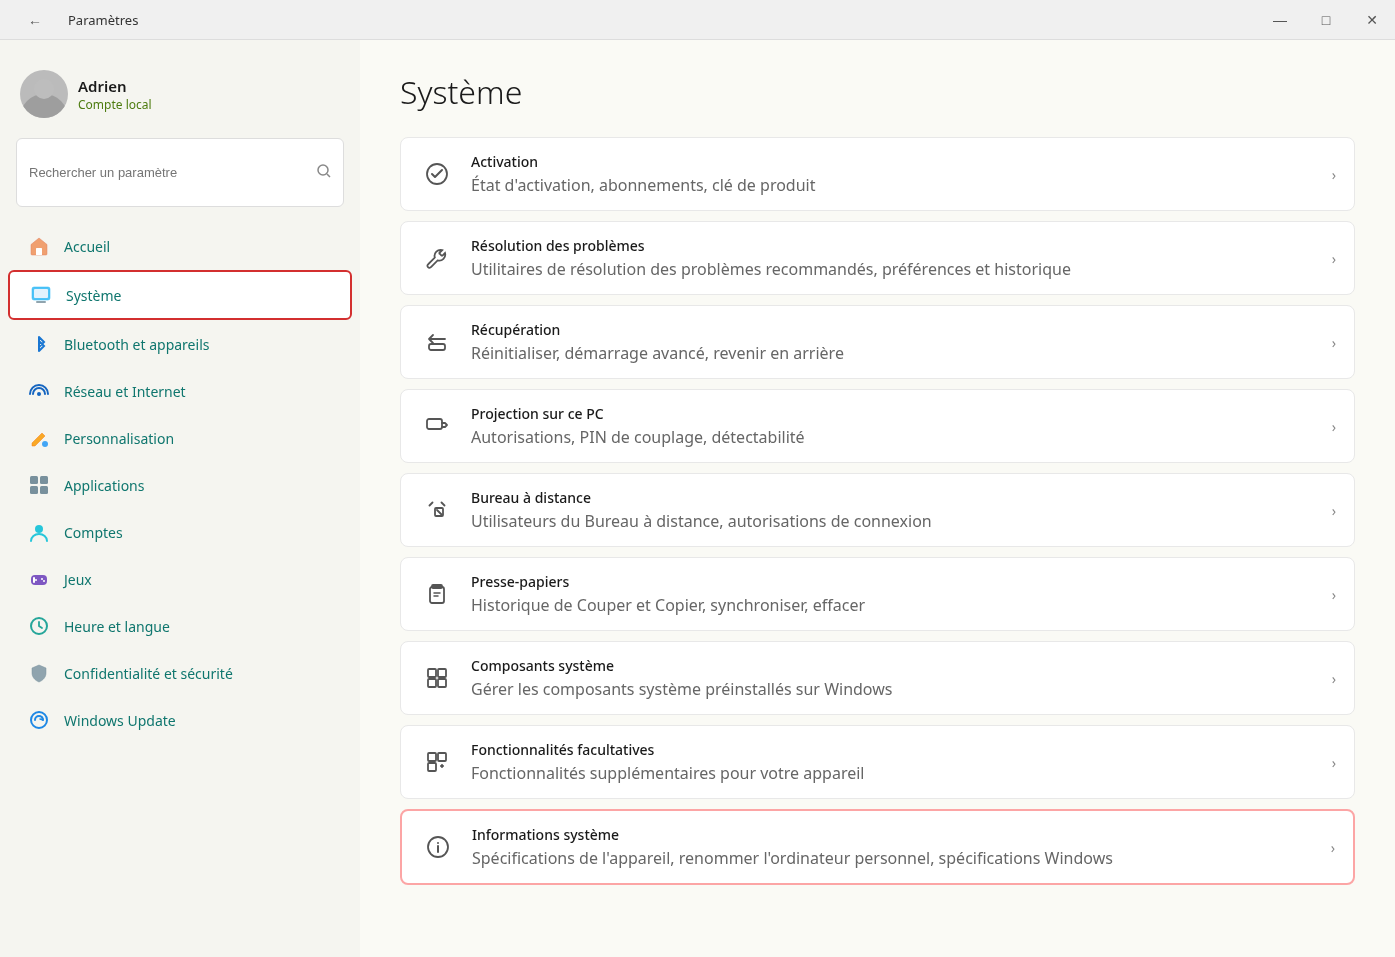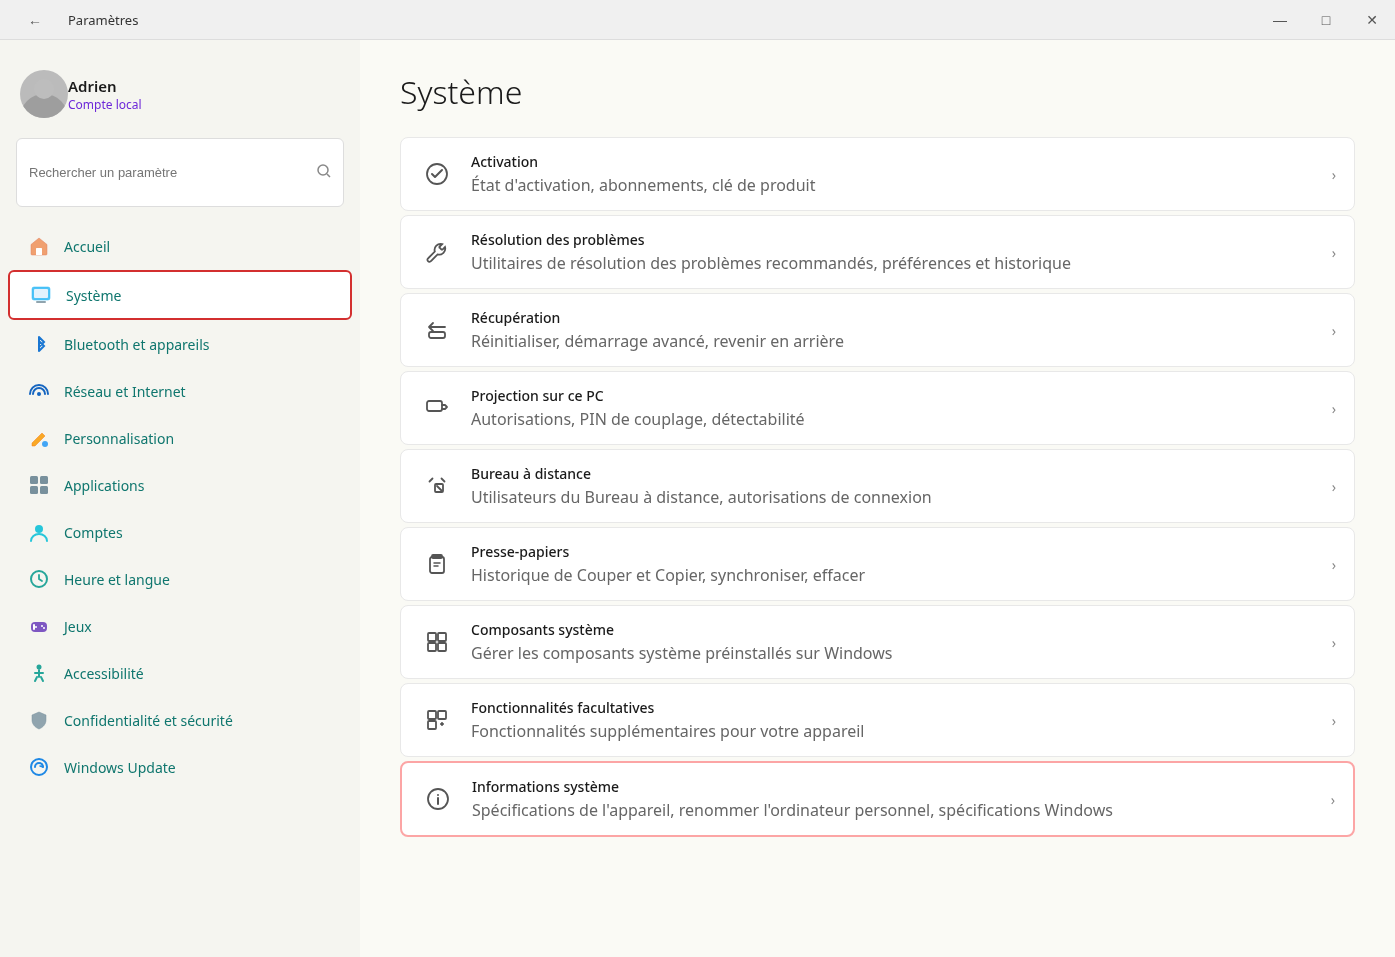--- a/index.html
+++ b/index.html
@@ -63,21 +63,21 @@
       width: 360px;
       background: #f5f5f0;
       padding: 20px 0;
       flex-shrink: 0;
       overflow-y: auto;
     }
 
     .user-profile {
       display: flex;
       align-items: center;
-      gap: 0;
+      gap: 10px;
       padding: 10px 20px 20px 20px;
     }
     .avatar {
       width: 48px;
       height: 48px;
       border-radius: 50%;
       background: #bbb;
       display: flex;
       align-items: center;
       justify-content: center;
@@ -87,21 +87,21 @@
       width: 48px;
       height: 48px;
     }
     .user-info .user-name {
       font-size: 15px;
       font-weight: 600;
       color: #1a1a1a;
     }
     .user-info .user-type {
       font-size: 12px;
-      color: #6d28d9;
+      color: #4d7c0f;
     }
 
     .search-box {
       margin: 0 16px 16px 16px;
       display: flex;
       align-items: center;
       background: white;
       border: 1px solid #ddd;
       border-radius: 6px;
       padding: 24px 12px;
@@ -157,21 +157,21 @@
     .page-title {
       font-size: 32px;
       font-weight: 300;
       color: #1a1a1a;
       margin-bottom: 24px;
     }
 
     .settings-list {
       display: flex;
       flex-direction: column;
-      gap: 4px;
+      gap: 10px;
     }
 
     .settings-item {
       display: flex;
       align-items: center;
       background: white;
       border-radius: 8px;
       padding: 14px 18px;
       cursor: pointer;
       border: 1px solid #e8e8e8;
@@ -318,46 +318,37 @@
             <svg width="22" height="22" viewBox="0 0 22 22" fill="none">
               <circle cx="11" cy="8" r="4" fill="#26c6da"></circle>
               <path d="M3 20c0-4 3.6-7 8-7s8 3 8 7" stroke="#26c6da" stroke-width="2" fill="none" stroke-linecap="round"></path>
             </svg>
           </span>
     <span class="nav-label">Comptes</span>
   </div>
         <div class="nav-item">
     <span class="nav-icon">
             <svg width="22" height="22" viewBox="0 0 22 22" fill="none">
-              <circle cx="11" cy="11" r="8" stroke="#26a69a" stroke-width="2" fill="none"></circle>
-              <path d="M11 7v4l3 2" stroke="#26a69a" stroke-width="1.8" stroke-linecap="round"></path>
-            </svg>
-          </span>
-    <span class="nav-label">Heure et langue</span>
-  </div>
-        <div class="nav-item">
-    <span class="nav-icon">
-            <svg width="22" height="22" viewBox="0 0 22 22" fill="none">
               <rect x="3" y="7" width="16" height="10" rx="4" fill="#7e57c2"></rect>
               <line x1="8" y1="12" x2="8" y2="12" stroke="white" stroke-width="2" stroke-linecap="round"></line>
               <line x1="6" y1="10" x2="6" y2="14" stroke="white" stroke-width="2" stroke-linecap="round"></line>
               <circle cx="14" cy="11" r="1" fill="white"></circle>
               <circle cx="16" cy="13" r="1" fill="white"></circle>
             </svg>
           </span>
     <span class="nav-label">Jeux</span>
   </div>
         <div class="nav-item">
     <span class="nav-icon">
             <svg width="22" height="22" viewBox="0 0 22 22" fill="none">
-              <circle cx="11" cy="5" r="2.5" fill="#26a69a"></circle>
-              <path d="M11 8v7M7 11h8M9 15l-2 4M13 15l2 4" stroke="#26a69a" stroke-width="2" stroke-linecap="round"></path>
-            </svg>
-          </span>
-    <span class="nav-label">Accessibilité</span>
+              <circle cx="11" cy="11" r="8" stroke="#26a69a" stroke-width="2" fill="none"></circle>
+              <path d="M11 7v4l3 2" stroke="#26a69a" stroke-width="1.8" stroke-linecap="round"></path>
+            </svg>
+          </span>
+    <span class="nav-label">Heure et langue</span>
   </div>
         <div class="nav-item">
     <span class="nav-icon">
             <svg width="22" height="22" viewBox="0 0 22 22" fill="none">
               <path d="M11 3L4 6v5c0 4 3 7.5 7 9 4-1.5 7-5 7-9V6l-7-3z" fill="#90a4ae" stroke="#78909c" stroke-width="0.5"></path>
             </svg>
           </span>
     <span class="nav-label">Confidentialité et sécurité</span>
   </div>
         <div class="nav-item">

